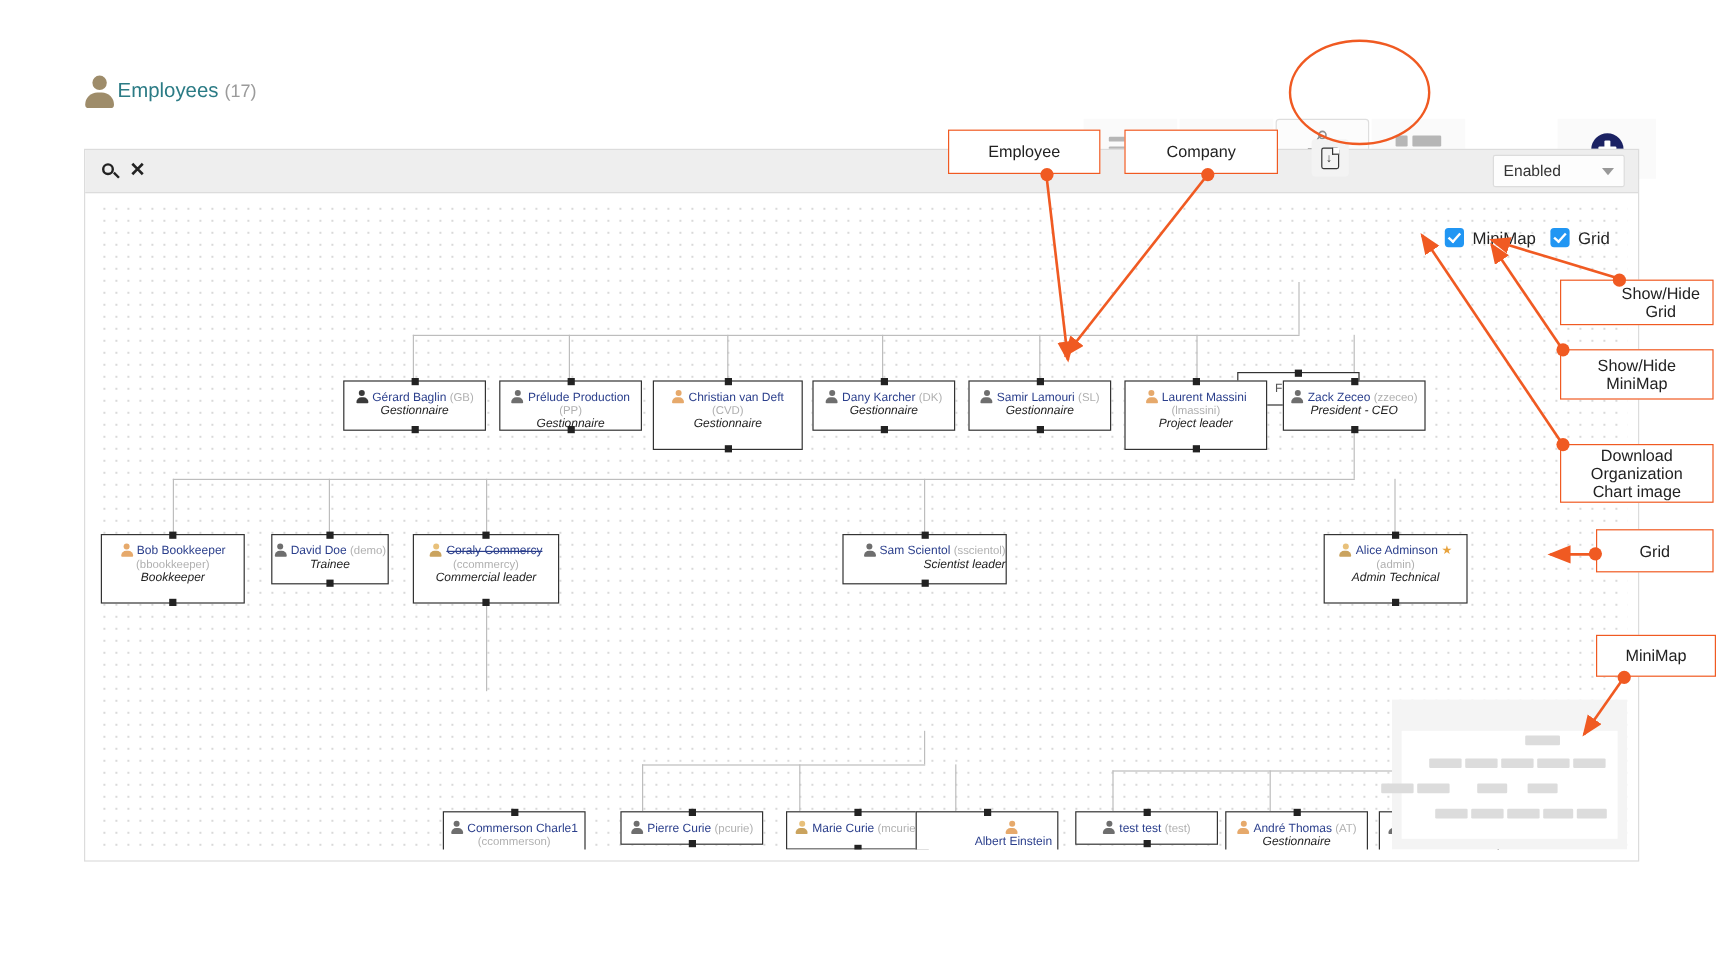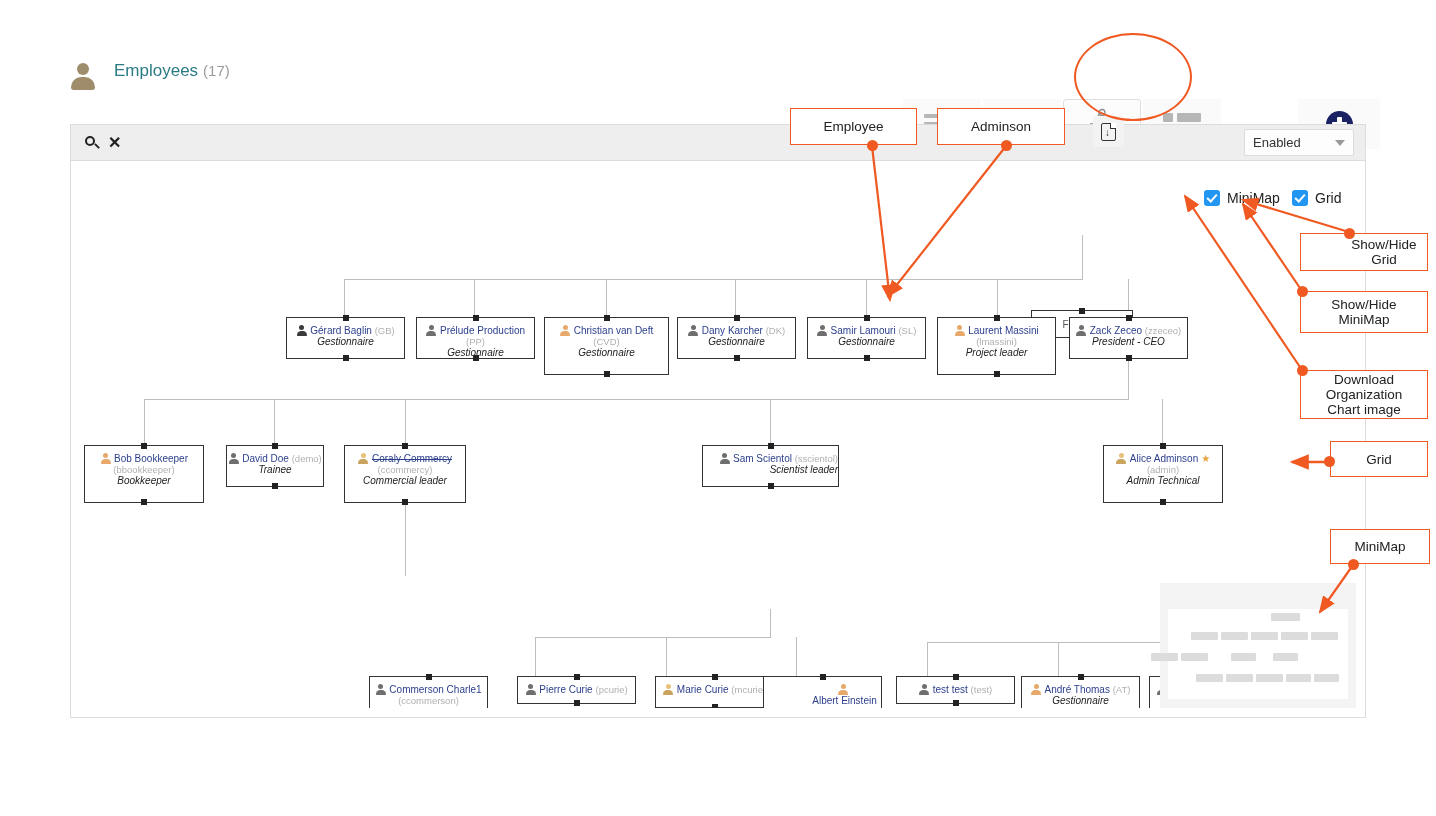--- a/index.html
+++ b/index.html
@@ -7,21 +7,21 @@
   body {
     width:1436px; height:816px;
     background:#ffffff;
     font-family:"Liberation Sans", sans-serif;
     overflow:hidden;
     position:relative;
   }
 
   
   .header { position:absolute; left:0; top:46px; width:1436px; height:70px; }
-  .hdr-left { position:absolute; left:70px; top:15px; display:flex; gap:18px; }
+  .hdr-left { position:absolute; left:70px; top:15px; display:flex; align-items:center; gap:2px; }
   .person-icon { width:26px; height:30px; position:relative; }
   .person-icon .head { position:absolute; left:7px; top:2px; width:12px; height:12px; border-radius:50%; background:#9e8c6a; }
   .person-icon .body { position:absolute; left:1px; top:16px; width:24px; height:13px; border-radius:11px 11px 3px 3px; background:#9e8c6a; }
   .title-txt { font-size:17px; color:#2b7b85; font-weight:400; }
   .title-count { font-size:15px; color:#9b9b9b; margin-left:5px; }
 
   .view-switch { position:absolute; right:215px; top:53px; display:flex; gap:2px; }
   .vbtn { width:78px; height:50px; background:#fafafa; display:flex; align-items:center; justify-content:center;
           border:1px solid transparent; }
   .vbtn.active { background:#fcfcfc; border:1px solid #dedede; border-radius:3px; }
@@ -394,21 +394,21 @@
   <path d="M1302,370 L1185,196" stroke="#f05a22" stroke-width="2.2" fill="none" marker-end="url(#ah)"></path>
   <path d="M1330,462 L1292,462" stroke="#f05a22" stroke-width="2.4" fill="none" marker-end="url(#ah)"></path>
   <path d="M1353,565 L1320,612" stroke="#f05a22" stroke-width="2.2" fill="none" marker-end="url(#ah)"></path>
 </svg>
 
 <div class="ell" style="left:1074px; top:33px; width:118px; height:88px;"></div>
 
 <div class="ann" style="left:790px; top:108px; width:127px; height:37px;">Employee</div>
 <div class="dot" style="left:867px; top:140px;"></div>
 
-<div class="ann" style="left:937px; top:108px; width:128px; height:37px;">Adminson</div>
+<div class="ann" style="left:937px; top:108px; width:128px; height:37px;">Company</div>
 <div class="dot" style="left:1001px; top:140px;"></div>
 
 <div class="ann" style="left:1300px; top:233px; width:128px; height:38px;padding-left:40px;">Show/Hide Grid</div>
 <div class="dot" style="left:1344px; top:228px;"></div>
 
 <div class="ann" style="left:1300px; top:291px; width:128px; height:42px; white-space:pre-line;">Show/Hide
 MiniMap</div>
 <div class="dot" style="left:1297px; top:286px;"></div>
 
 <div class="ann" style="left:1300px; top:370px; width:128px; height:49px; white-space:pre-line;">Download

